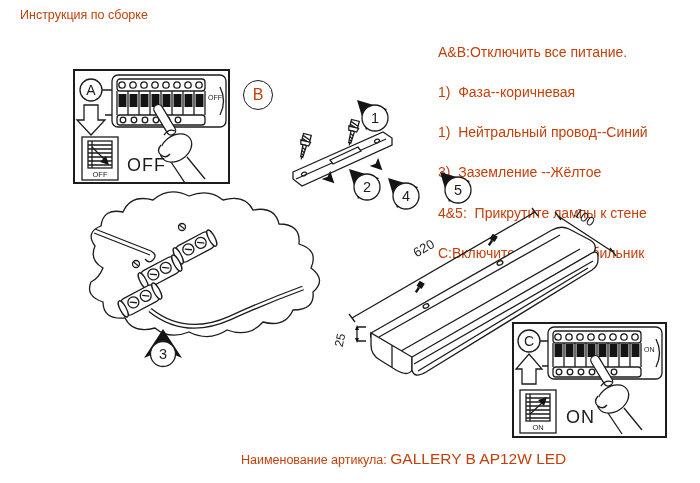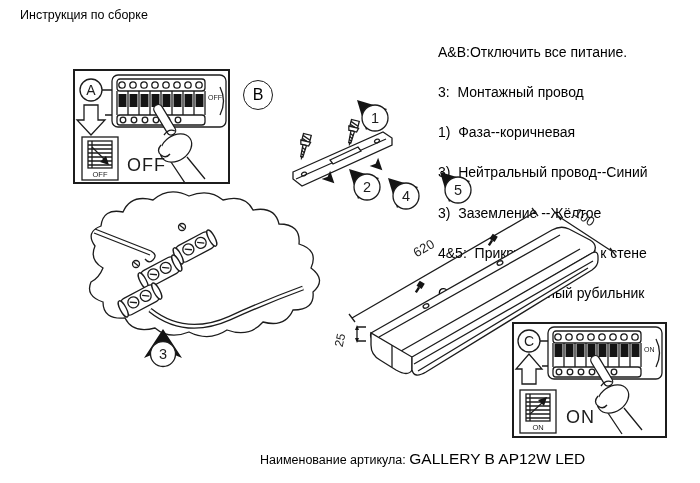--- a/index.html
+++ b/index.html
@@ -1,47 +1,46 @@
 <!DOCTYPE html>
 <html><head>
 <meta charset="utf-8">
 <style>
   html,body{margin:0;padding:0;background:#fff;}
   #stage{position:relative;width:700px;height:483px;background:#fff;overflow:hidden;
-         font-family:"Liberation Sans",sans-serif;color:#000000;}
+         font-family:"Liberation Sans",sans-serif;color:#c2410c;}
   .abs{position:absolute;}
   #page-title{left:20px;top:8px;font-size:12.5px;}
   #instructions{left:438px;top:19px;font-size:14px;line-height:13.4px;white-space:pre;}
   .ins-line{display:block;}
   .stepbox{border:2px solid #1c1c1c;background:#fff;box-sizing:border-box;}
   #box-a{left:73px;top:69px;width:157px;height:115px;}
   #box-c{left:512px;top:322px;width:155px;height:116px;}
   #circle-b{left:243px;top:80px;width:30px;height:30px;border:1.6px solid #1c1c1c;
             border-radius:50%;display:flex;align-items:center;justify-content:center;
             font-size:16px;box-sizing:border-box;}
-  #caption{left:260px;top:450px;font-size:12.5px;white-space:nowrap;}
+  #caption{left:241px;top:450px;font-size:12.5px;white-space:nowrap;}
   #caption .art{font-size:15.5px;}
   svg{display:block;font-family:"Liberation Sans",sans-serif;}
   .ln{stroke:#1c1c1c;fill:none;stroke-width:1.3;}
   .fw{stroke:#1c1c1c;fill:#fff;stroke-width:1.3;}
   .blk{fill:#141414;stroke:none;}
   text{fill:#1c1c1c;}
 </style>
 </head>
 <body>
 
 <div id="stage">
 
   <div class="abs" id="page-title">Инструкция по сборке</div>
 
   <div class="abs" id="instructions">
     <span class="ins-line">A&amp;B:Отключить все питание.</span>
-    <span class="ins-line">3:  Монтажный провод</span>
     <span class="ins-line">1)  Фаза--коричневая</span>
-    <span class="ins-line">3)  Нейтральный провод--Синий</span>
+    <span class="ins-line">1)  Нейтральный провод--Синий</span>
     <span class="ins-line">3)  Заземление --Жёлтое</span>
     <span class="ins-line">4&amp;5:  Прикрутите лампы к стене</span>
     <span class="ins-line">C:Включите главный рубильник</span>
   </div>
 
   <div class="abs stepbox" id="box-a">
     <svg width="153" height="111" viewBox="0 0 153 111">
 
       <circle cx="16" cy="19" r="11" class="fw" stroke-width="1.5"></circle>
       <text x="16" y="24" font-size="14" text-anchor="middle">A</text>

